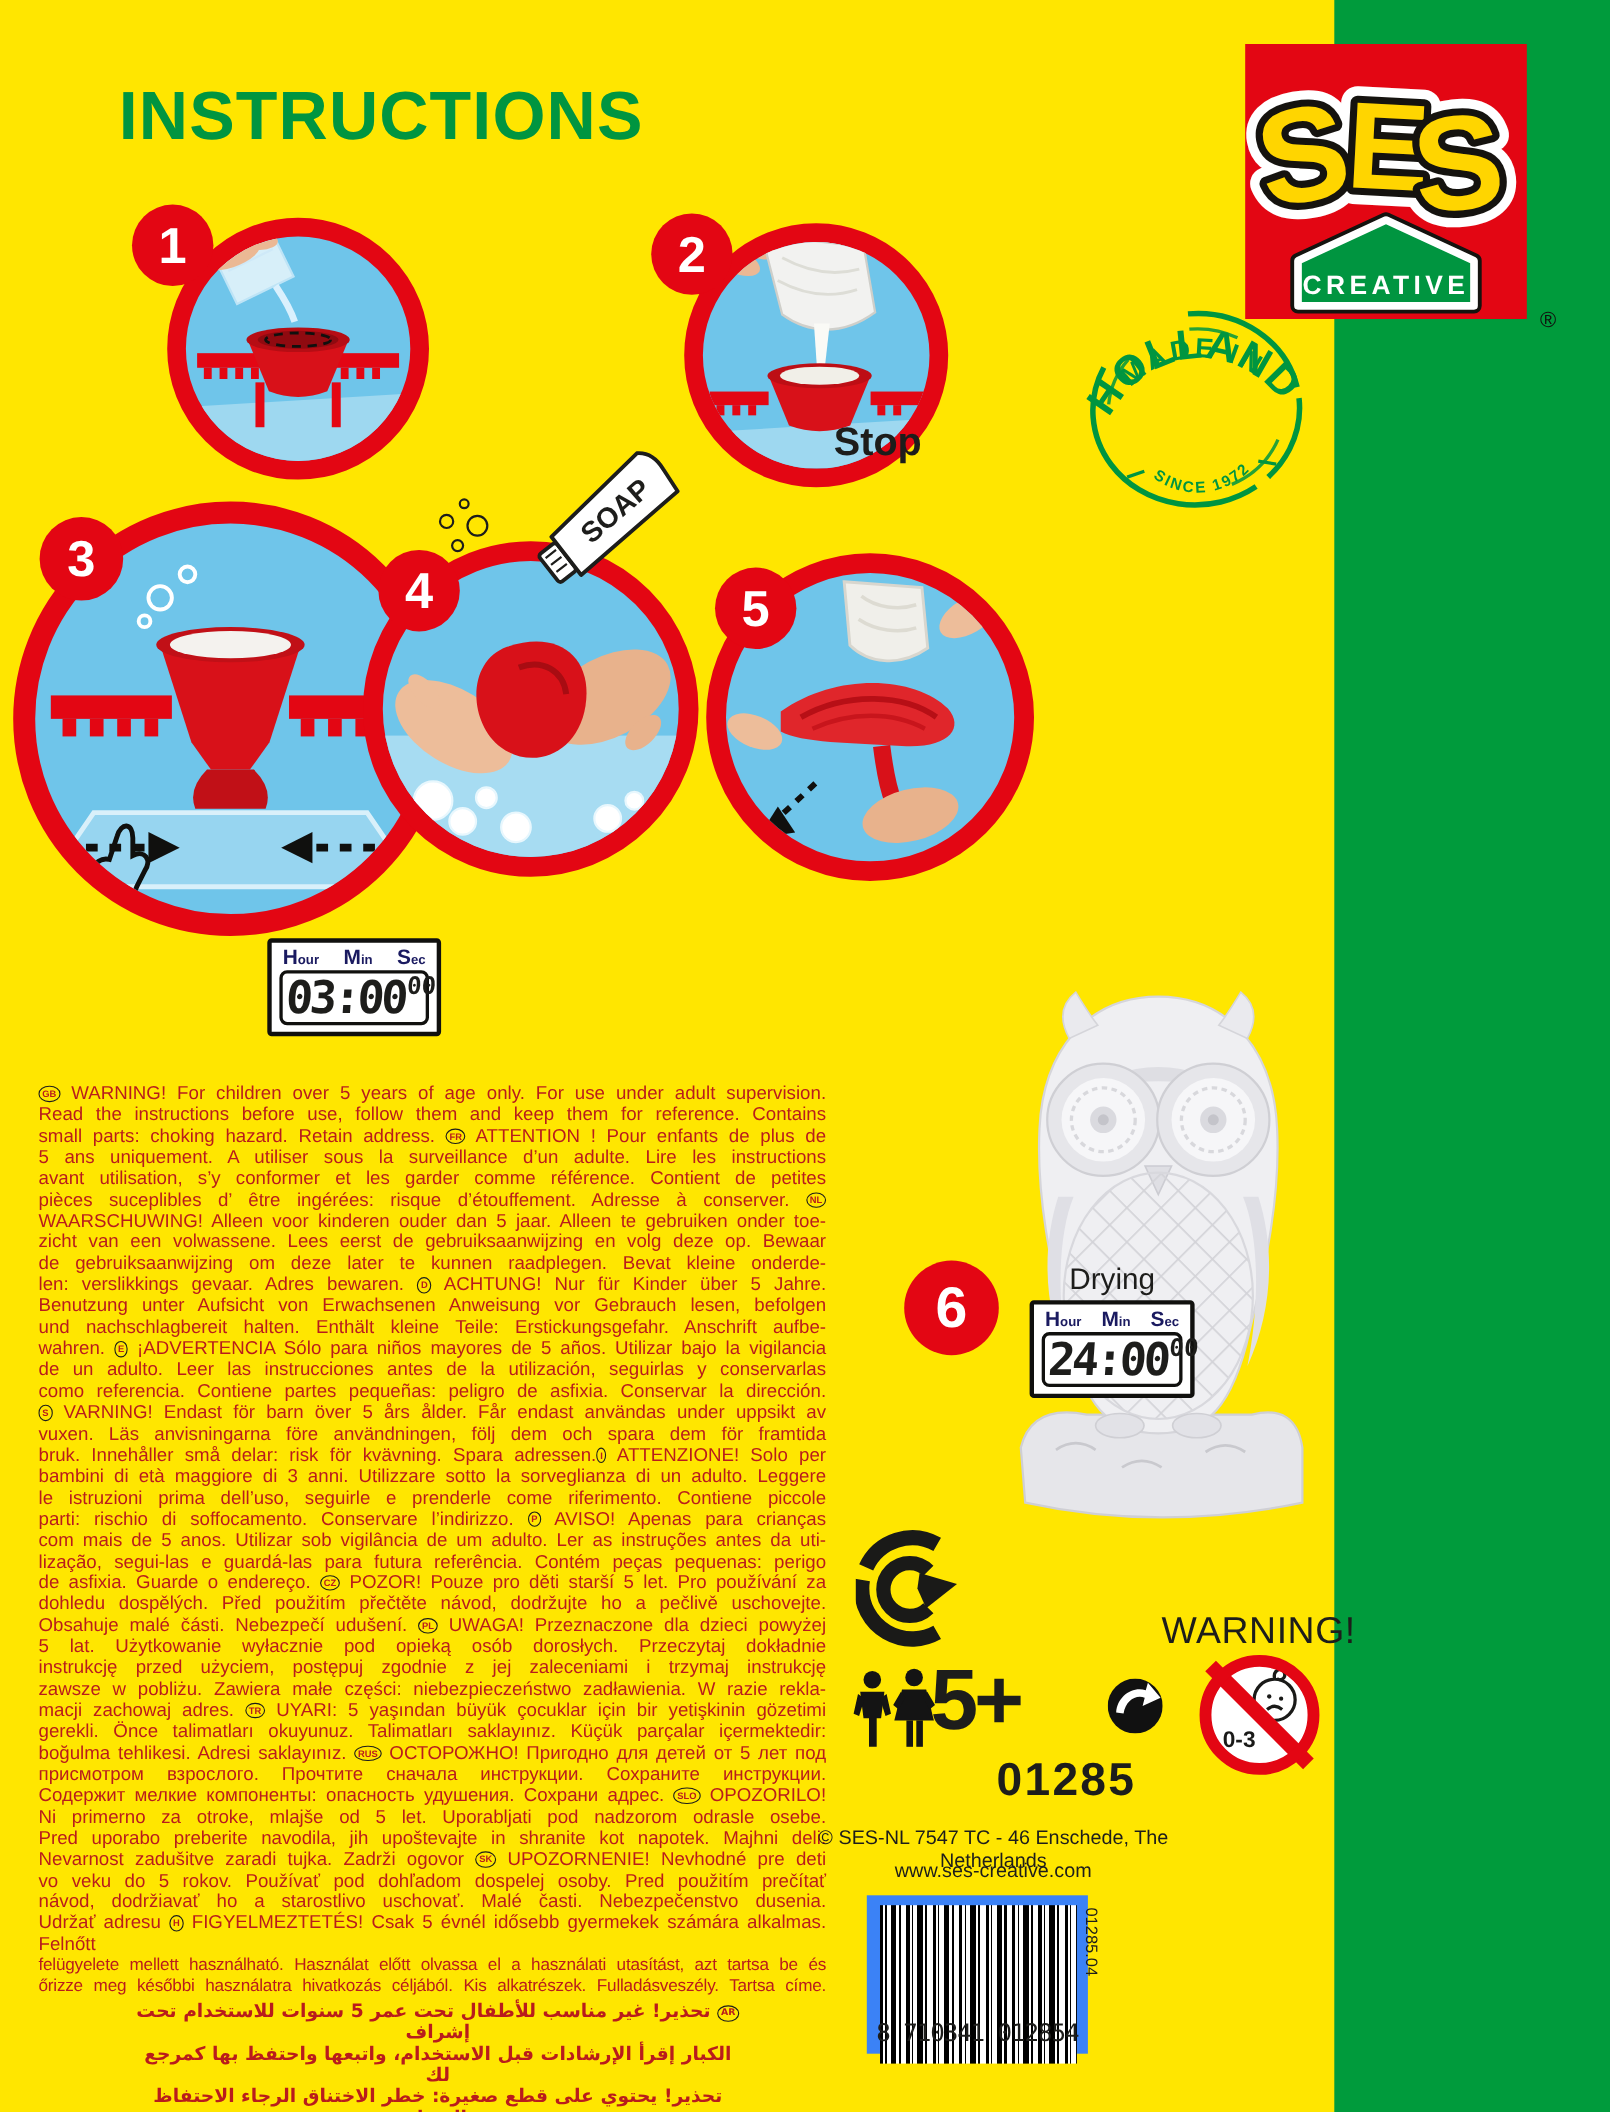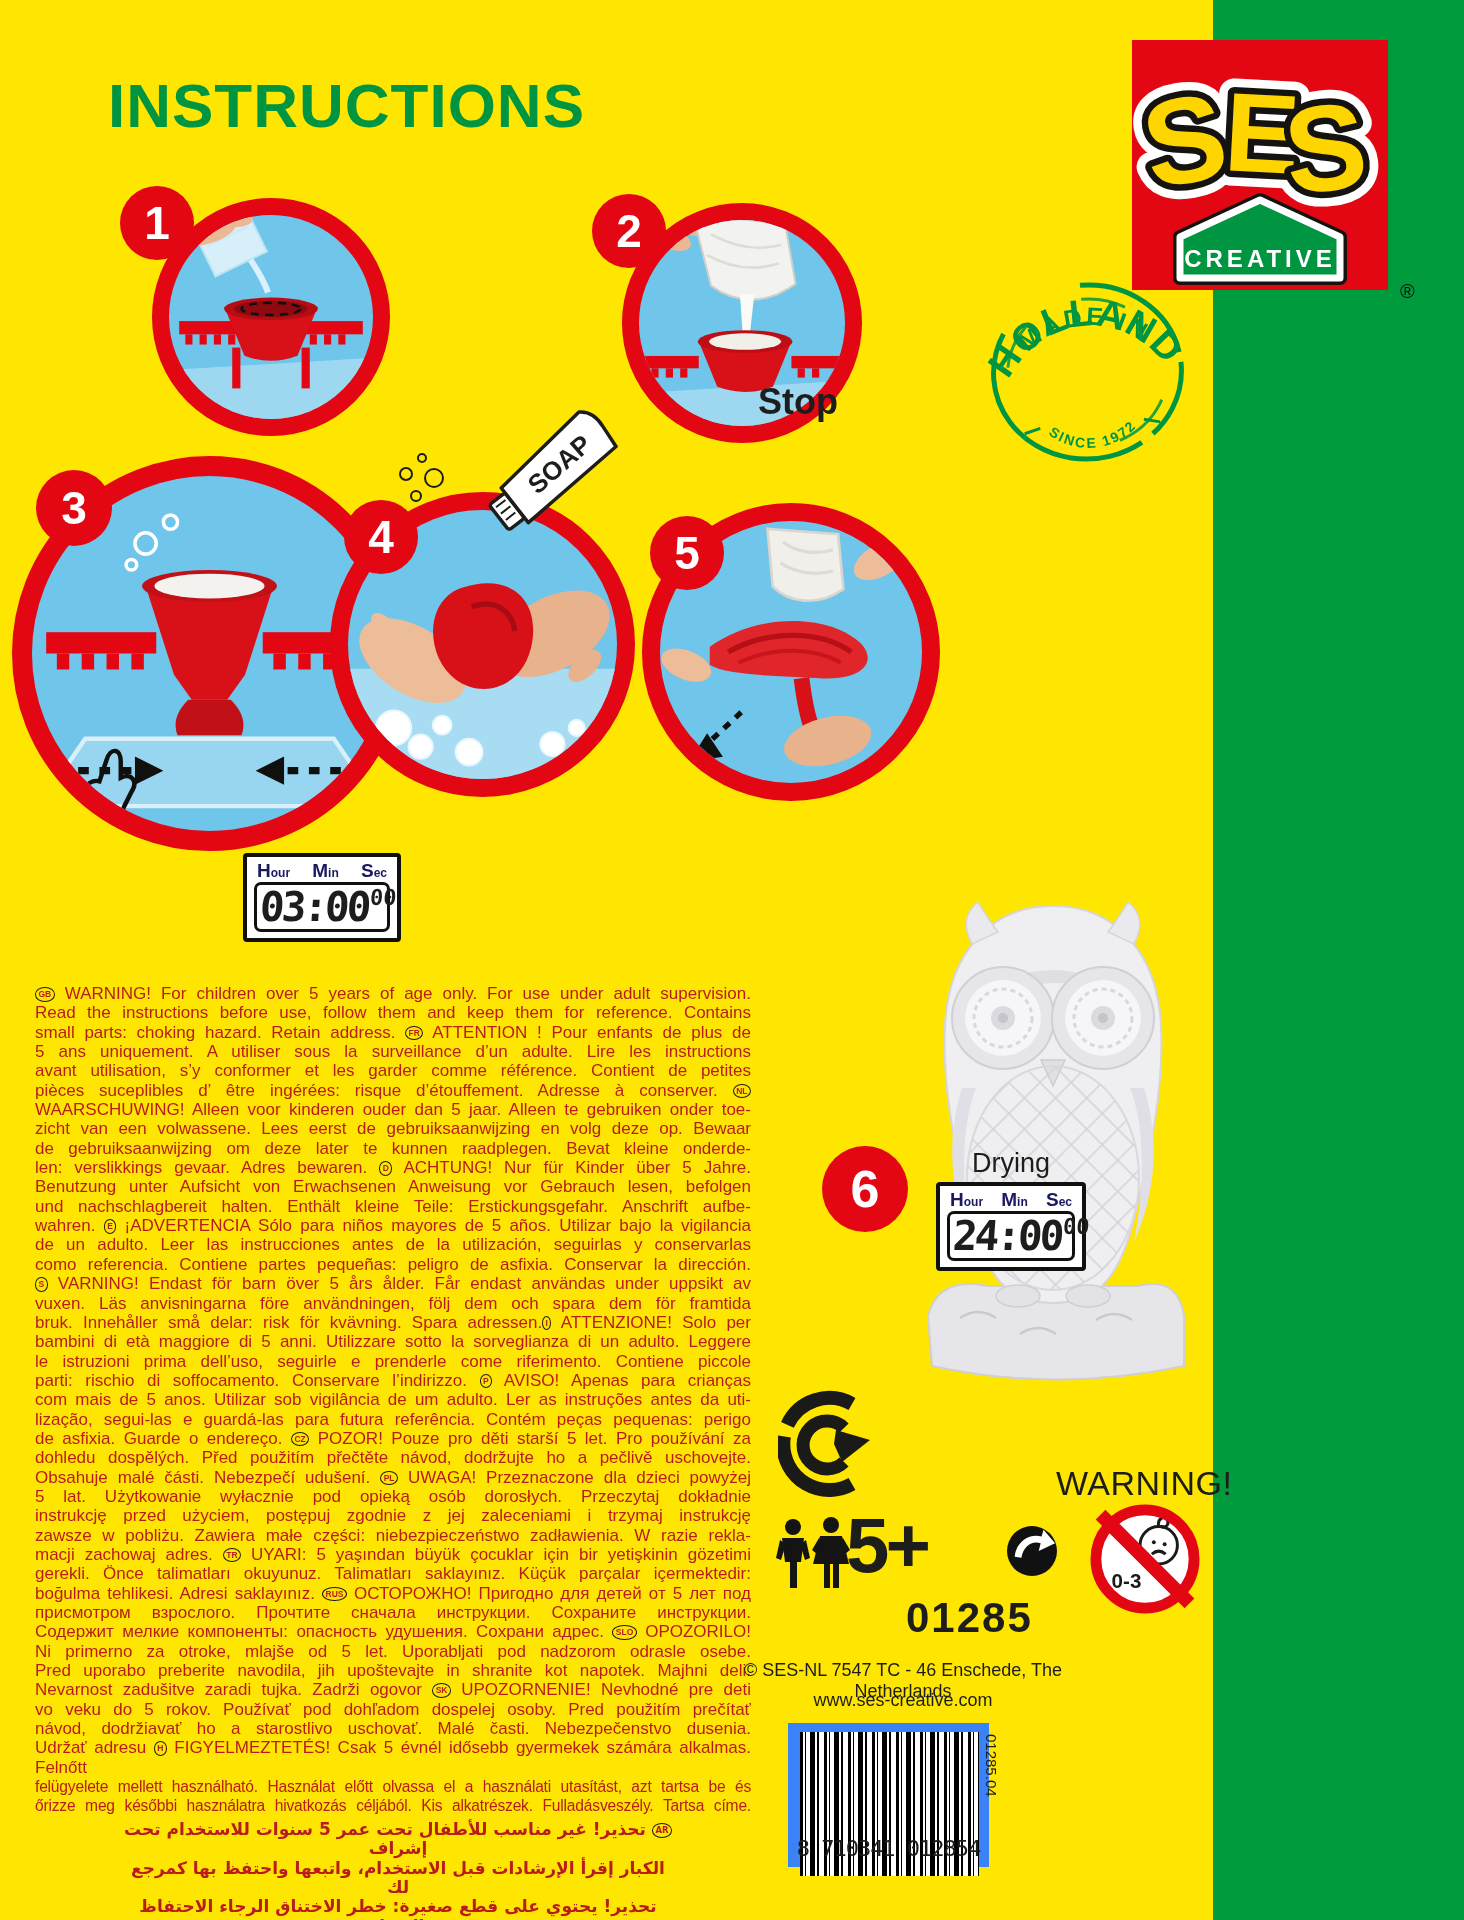--- a/index.html
+++ b/index.html
@@ -295,21 +295,21 @@
     <div class="wline">de gebruiksaanwijzing om deze later te kunnen raadplegen. Bevat kleine onderde-</div>
     <div class="wline">len: verslikkings gevaar. Adres bewaren. <span class="lang">D</span> ACHTUNG! Nur für Kinder über 5 Jahre.</div>
     <div class="wline">Benutzung unter Aufsicht von Erwachsenen Anweisung vor Gebrauch lesen, befolgen</div>
     <div class="wline">und nachschlagbereit halten. Enthält kleine Teile: Erstickungsgefahr. Anschrift aufbe-</div>
     <div class="wline">wahren. <span class="lang">E</span> ¡ADVERTENCIA Sólo para niños mayores de 5 años. Utilizar bajo la vigilancia</div>
     <div class="wline">de un adulto. Leer las instrucciones antes de la utilización, seguirlas y conservarlas</div>
     <div class="wline">como referencia. Contiene partes pequeñas: peligro de asfixia. Conservar la dirección.</div>
     <div class="wline"><span class="lang">S</span> VARNING! Endast för barn över 5 års ålder. Får endast användas under uppsikt av</div>
     <div class="wline">vuxen. Läs anvisningarna före användningen, följ dem och spara dem för framtida</div>
     <div class="wline">bruk. Innehåller små delar: risk för kvävning. Spara adressen.<span class="lang">I</span> ATTENZIONE! Solo per</div>
-    <div class="wline">bambini di età maggiore di 5 anni. Utilizzare sotto la sorveglianza di un adulto. Leggere</div>
+    <div class="wline">bambini di età maggiore di 3 anni. Utilizzare sotto la sorveglianza di un adulto. Leggere</div>
     <div class="wline">le istruzioni prima dell’uso, seguirle e prenderle come riferimento. Contiene piccole</div>
     <div class="wline">parti: rischio di soffocamento. Conservare l’indirizzo. <span class="lang">P</span> AVISO! Apenas para crianças</div>
     <div class="wline">com mais de 5 anos. Utilizar sob vigilância de um adulto. Ler as instruções antes da uti-</div>
     <div class="wline">lização, segui-las e guardá-las para futura referência. Contém peças pequenas: perigo</div>
     <div class="wline">de asfixia. Guarde o endereço. <span class="lang">CZ</span> POZOR! Pouze pro děti starší 5 let. Pro používání za</div>
     <div class="wline">dohledu dospělých. Před použitím přečtěte návod, dodržujte ho a pečlivě uschovejte.</div>
     <div class="wline">Obsahuje malé části. Nebezpečí udušení. <span class="lang">PL</span> UWAGA! Przeznaczone dla dzieci powyżej</div>
     <div class="wline">5 lat. Użytkowanie wyłacznie pod opieką osób dorosłych. Przeczytaj dokładnie</div>
     <div class="wline">instrukcję przed użyciem, postępuj zgodnie z jej zaleceniami i trzymaj instrukcję</div>
     <div class="wline">zawsze w pobliżu. Zawiera małe części: niebezpieczeństwo zadławienia. W razie rekla-</div>

